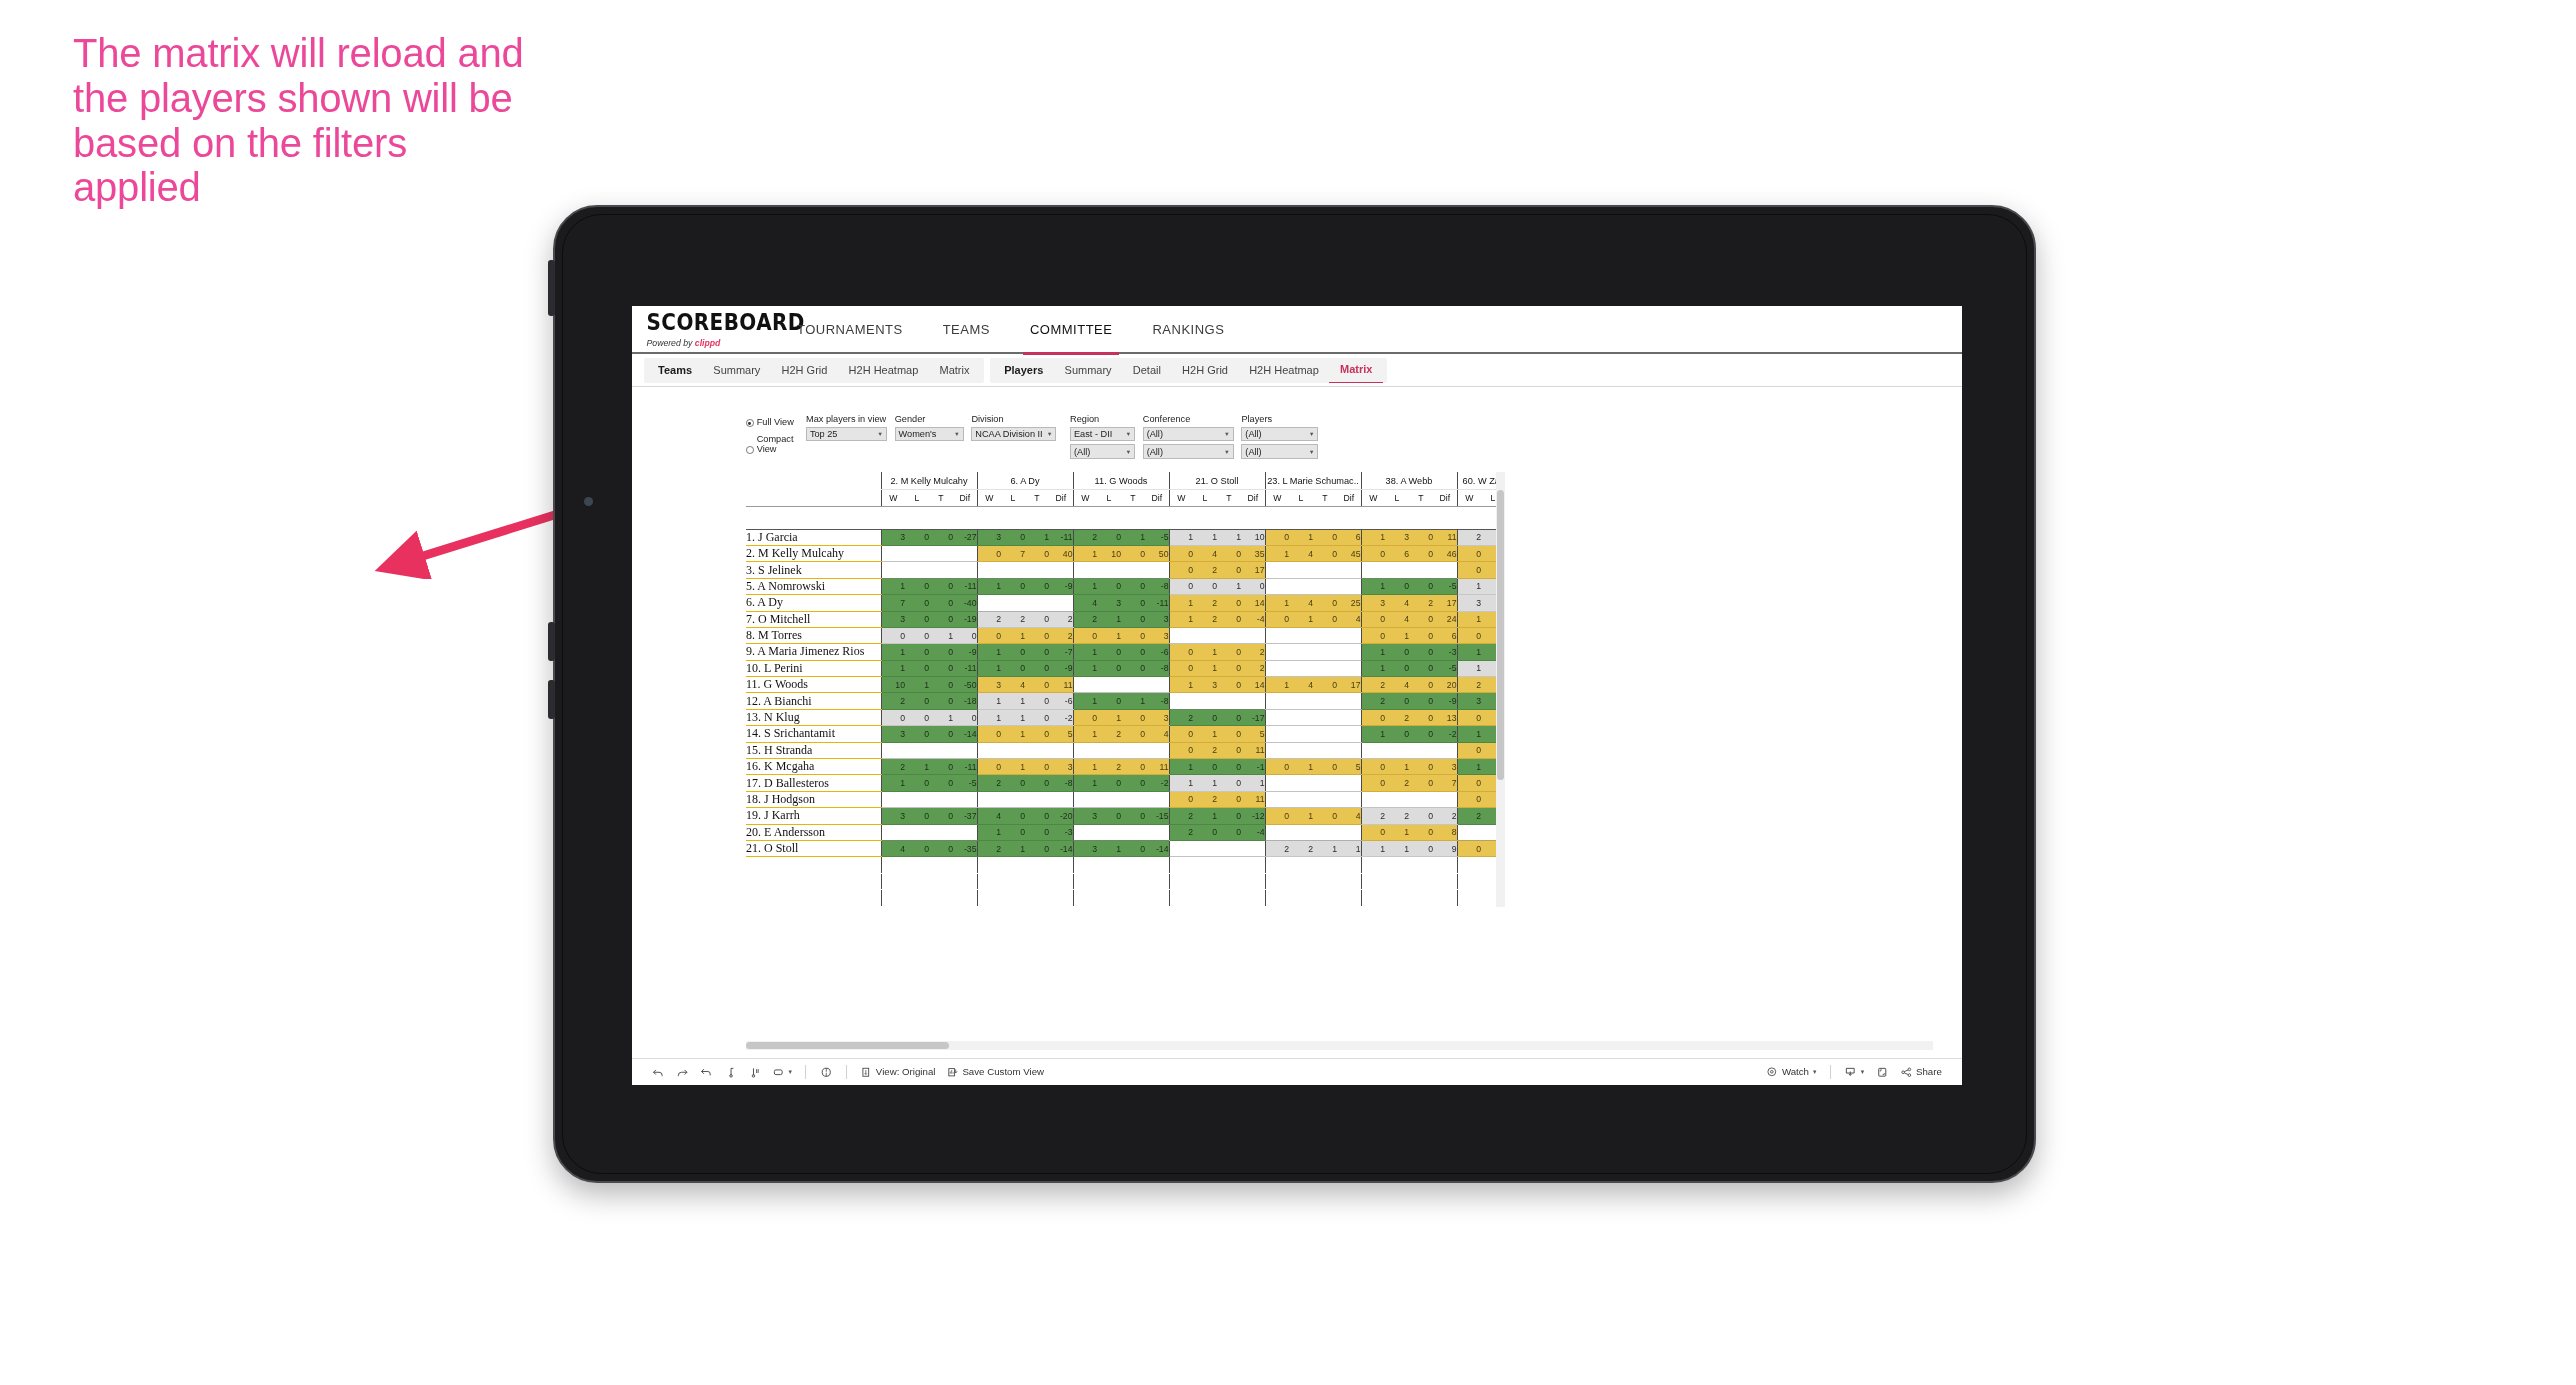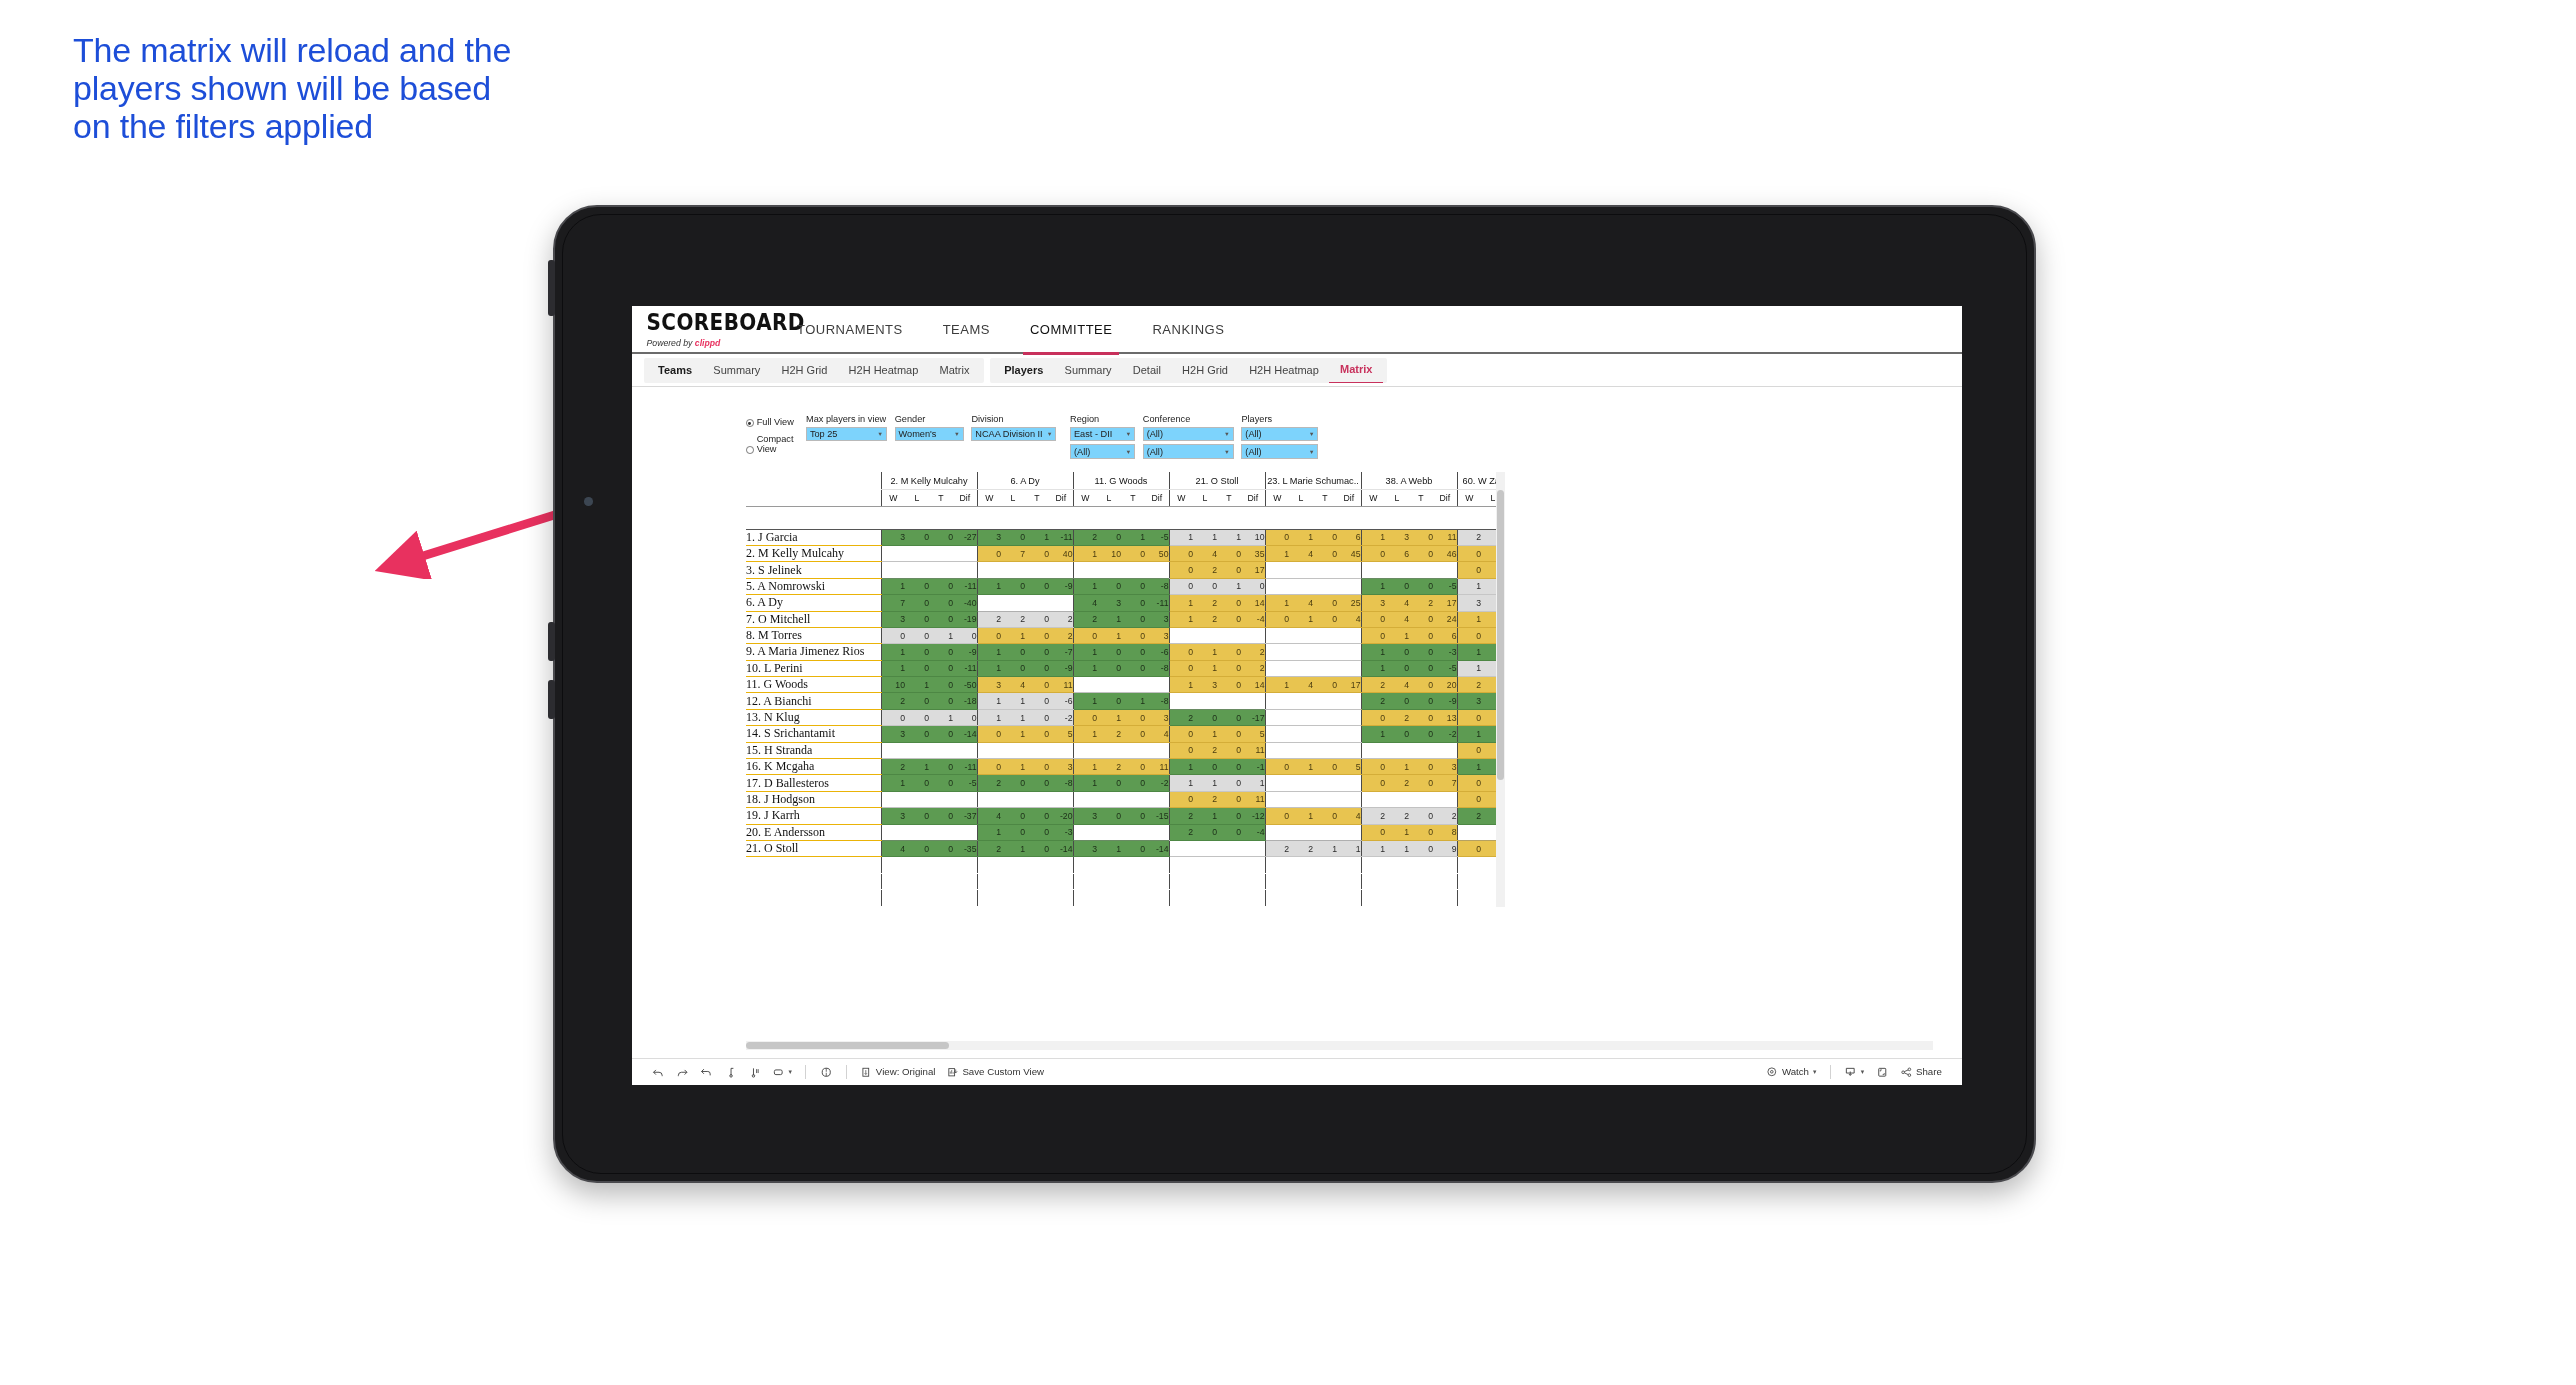--- a/index.html
+++ b/index.html
@@ -9,22 +9,22 @@
     background: #ffffff;
     font-family: "Liberation Sans", sans-serif;
     overflow: hidden;
   }
   #stage { position: relative; width: 2576px; height: 1386px; }
 
   
   #annotation {
     position: absolute; left: 73px; top: 31px;
     width: 454px;
-    font-size: 34px; line-height: 1.12;
-    color: #1d4ed8; letter-spacing: -0.2px;
+    font-size: 40px; line-height: 1.12;
+    color: #ec4899; letter-spacing: -0.2px;
   }
   #arrow { position: absolute; left: 367px; top: 386px; width: 598px; height: 193px; }
 
   
   #tablet {
     position: absolute; left: 553px; top: 205px;
     width: 1483px; height: 978px;
     background: #1b1b1d;
     border-radius: 44px;
     border: 2.9px solid #4a4a4e;
@@ -87,21 +87,21 @@
   .radios { width: 60px; padding-top: 2.9px; }
   .radio { display: flex; align-items: flex-end; gap: 3px; font-size: 9.2px;
            color: #222; margin-bottom: 6.8px; cursor: pointer; }
   .rdot { width: 7.7px; height: 7.7px; border: 1px solid #777; border-radius: 50%;
           display: inline-block; position: relative; background: #fff; flex: none; }
   .rdot.on::after { content: ""; position: absolute; inset: 1.4px;
                     background: #333; border-radius: 50%; }
   .fcol { margin-right: 7.7px; }
   .flabel { font-size: 9.2px; color: #222; margin-bottom: 2.9px; }
   .fsel {
-    height: 14.5px; border: 1px solid #b9b9b9; background: #7dd3fc;
+    height: 14.5px; border: 1px solid #b9b9b9; background: #e5e5e5;
     font-size: 9.2px; color: #222; display: flex; align-items: center;
     padding: 0 2.9px; justify-content: space-between; cursor: pointer;
     margin-bottom: 2.9px;
   }
   .fsel .cv { font-size: 5.8px; color: #555; }
 
   
   .matrix { margin-top: 10.6px; position: relative; }
   table.mx { border-collapse: collapse; table-layout: fixed; }
   table.mx td, table.mx th { padding: 0; font-weight: normal; }

